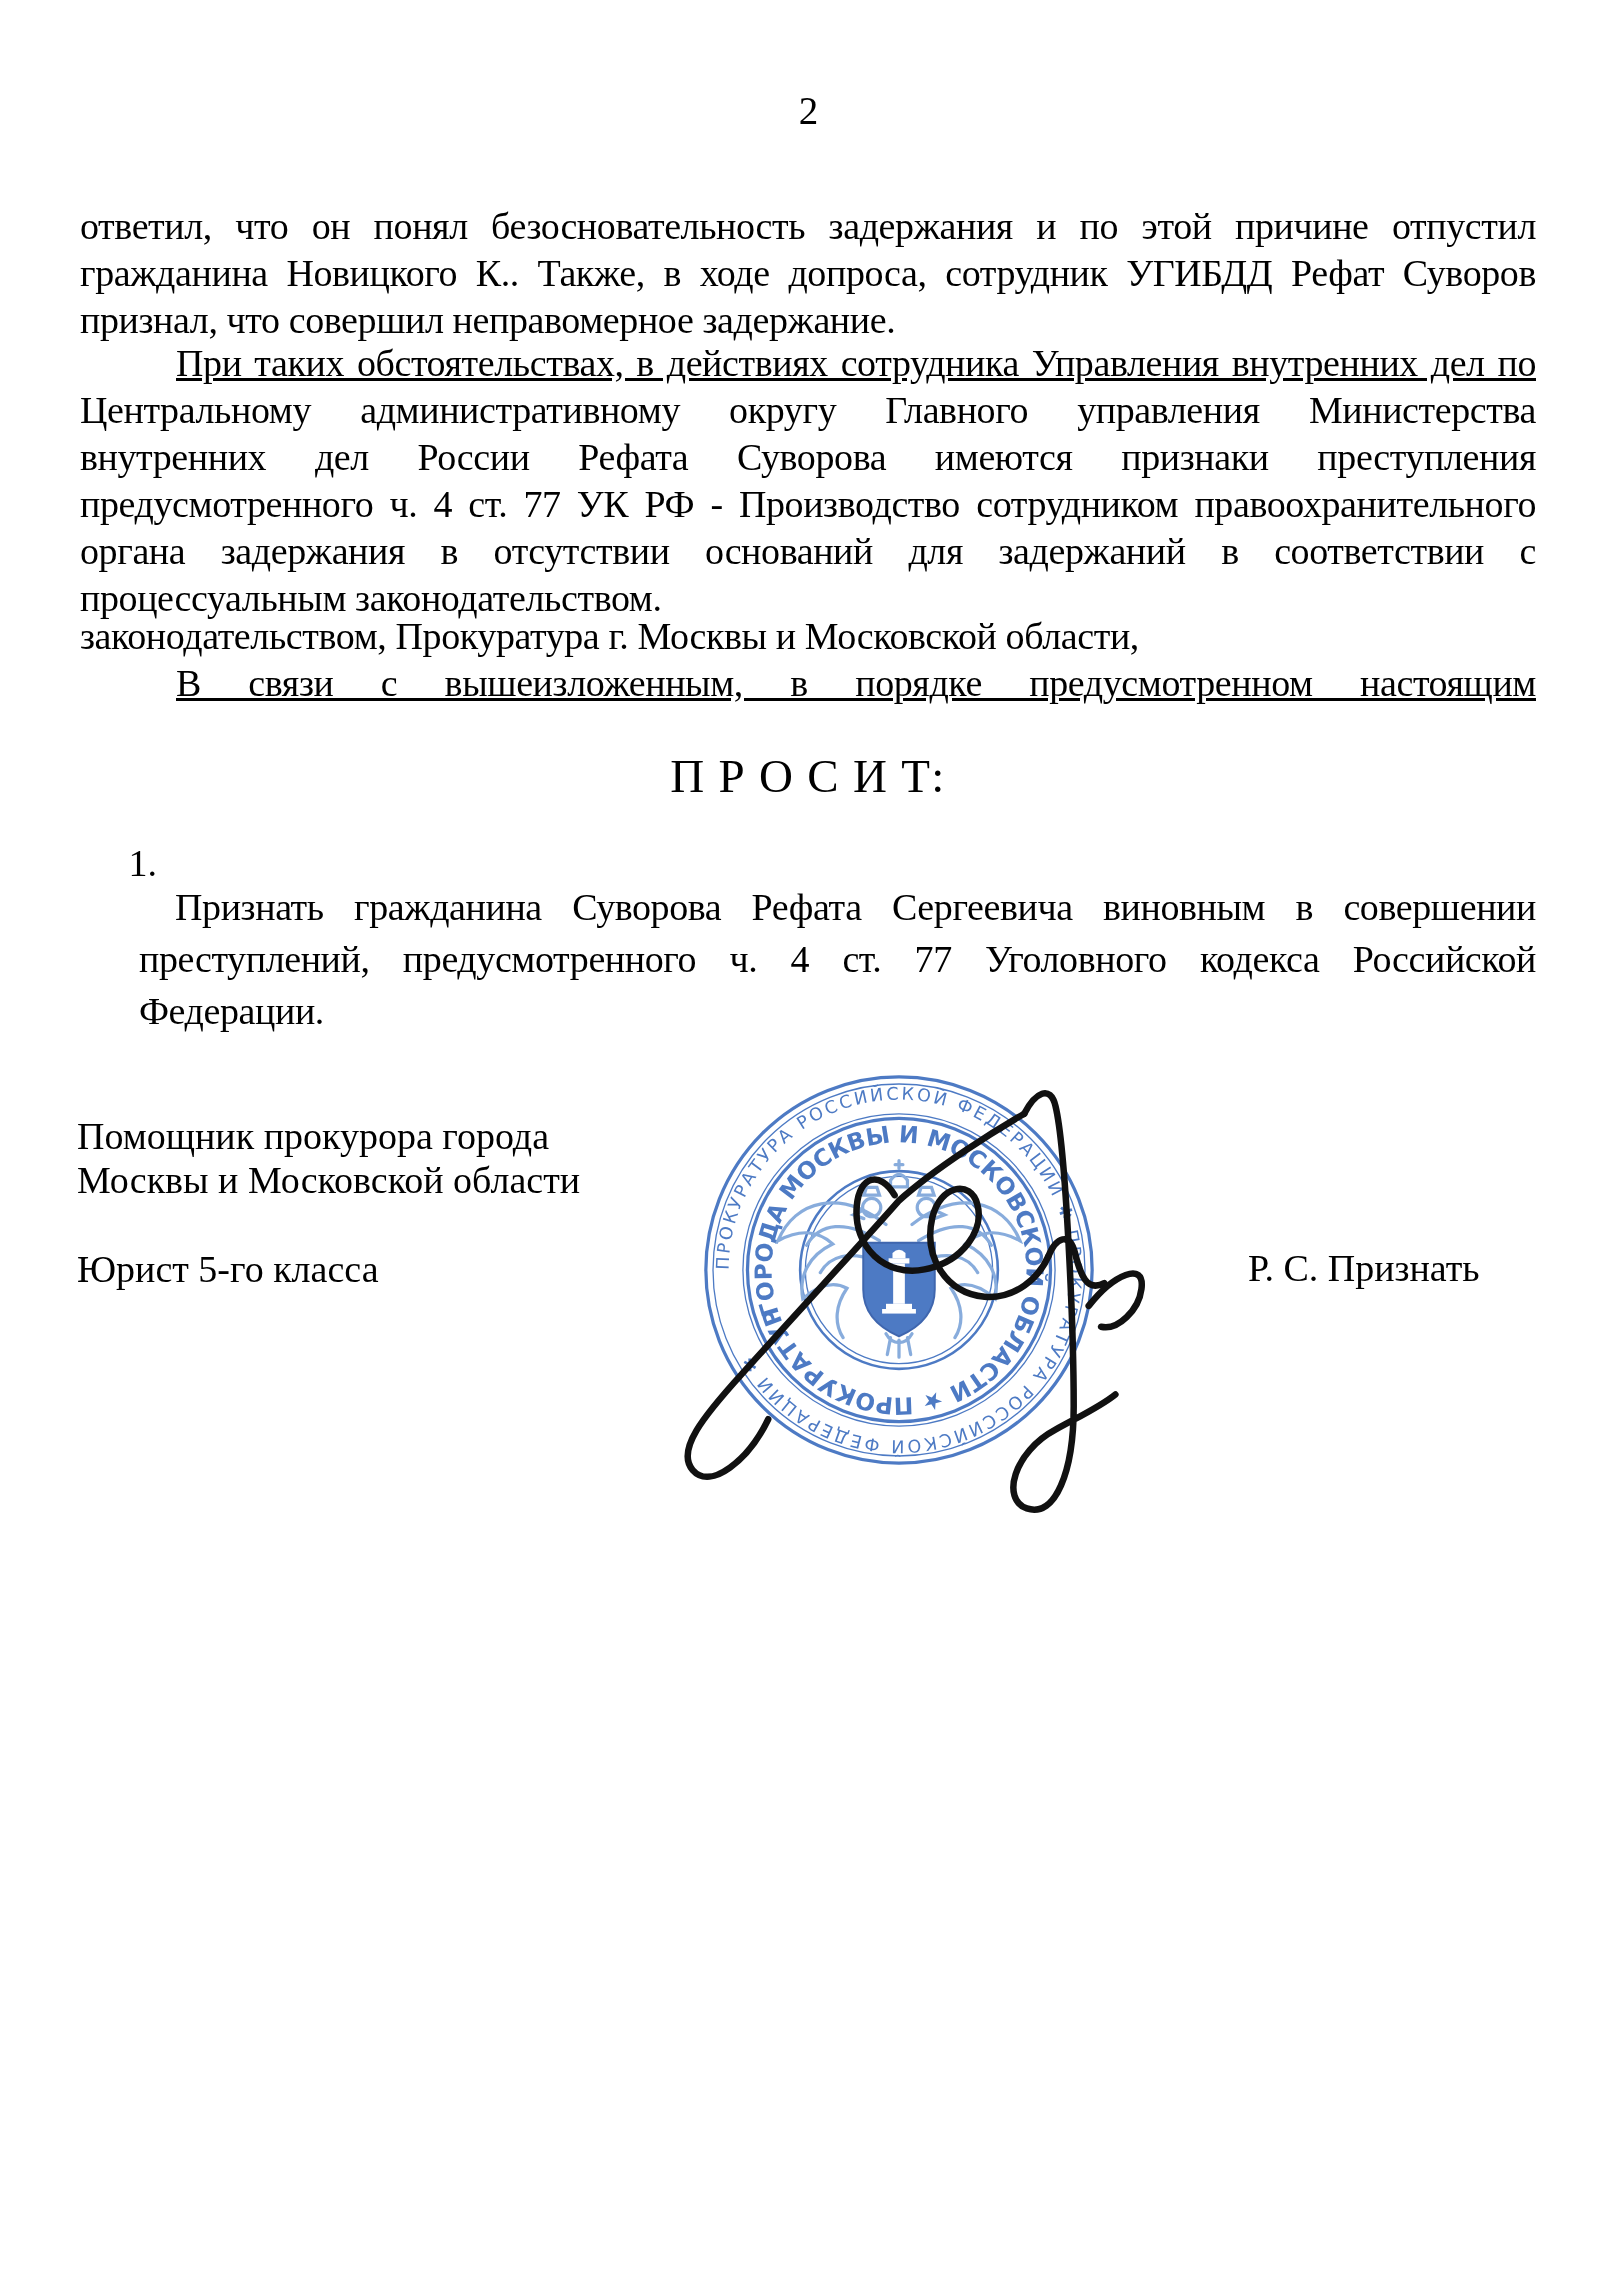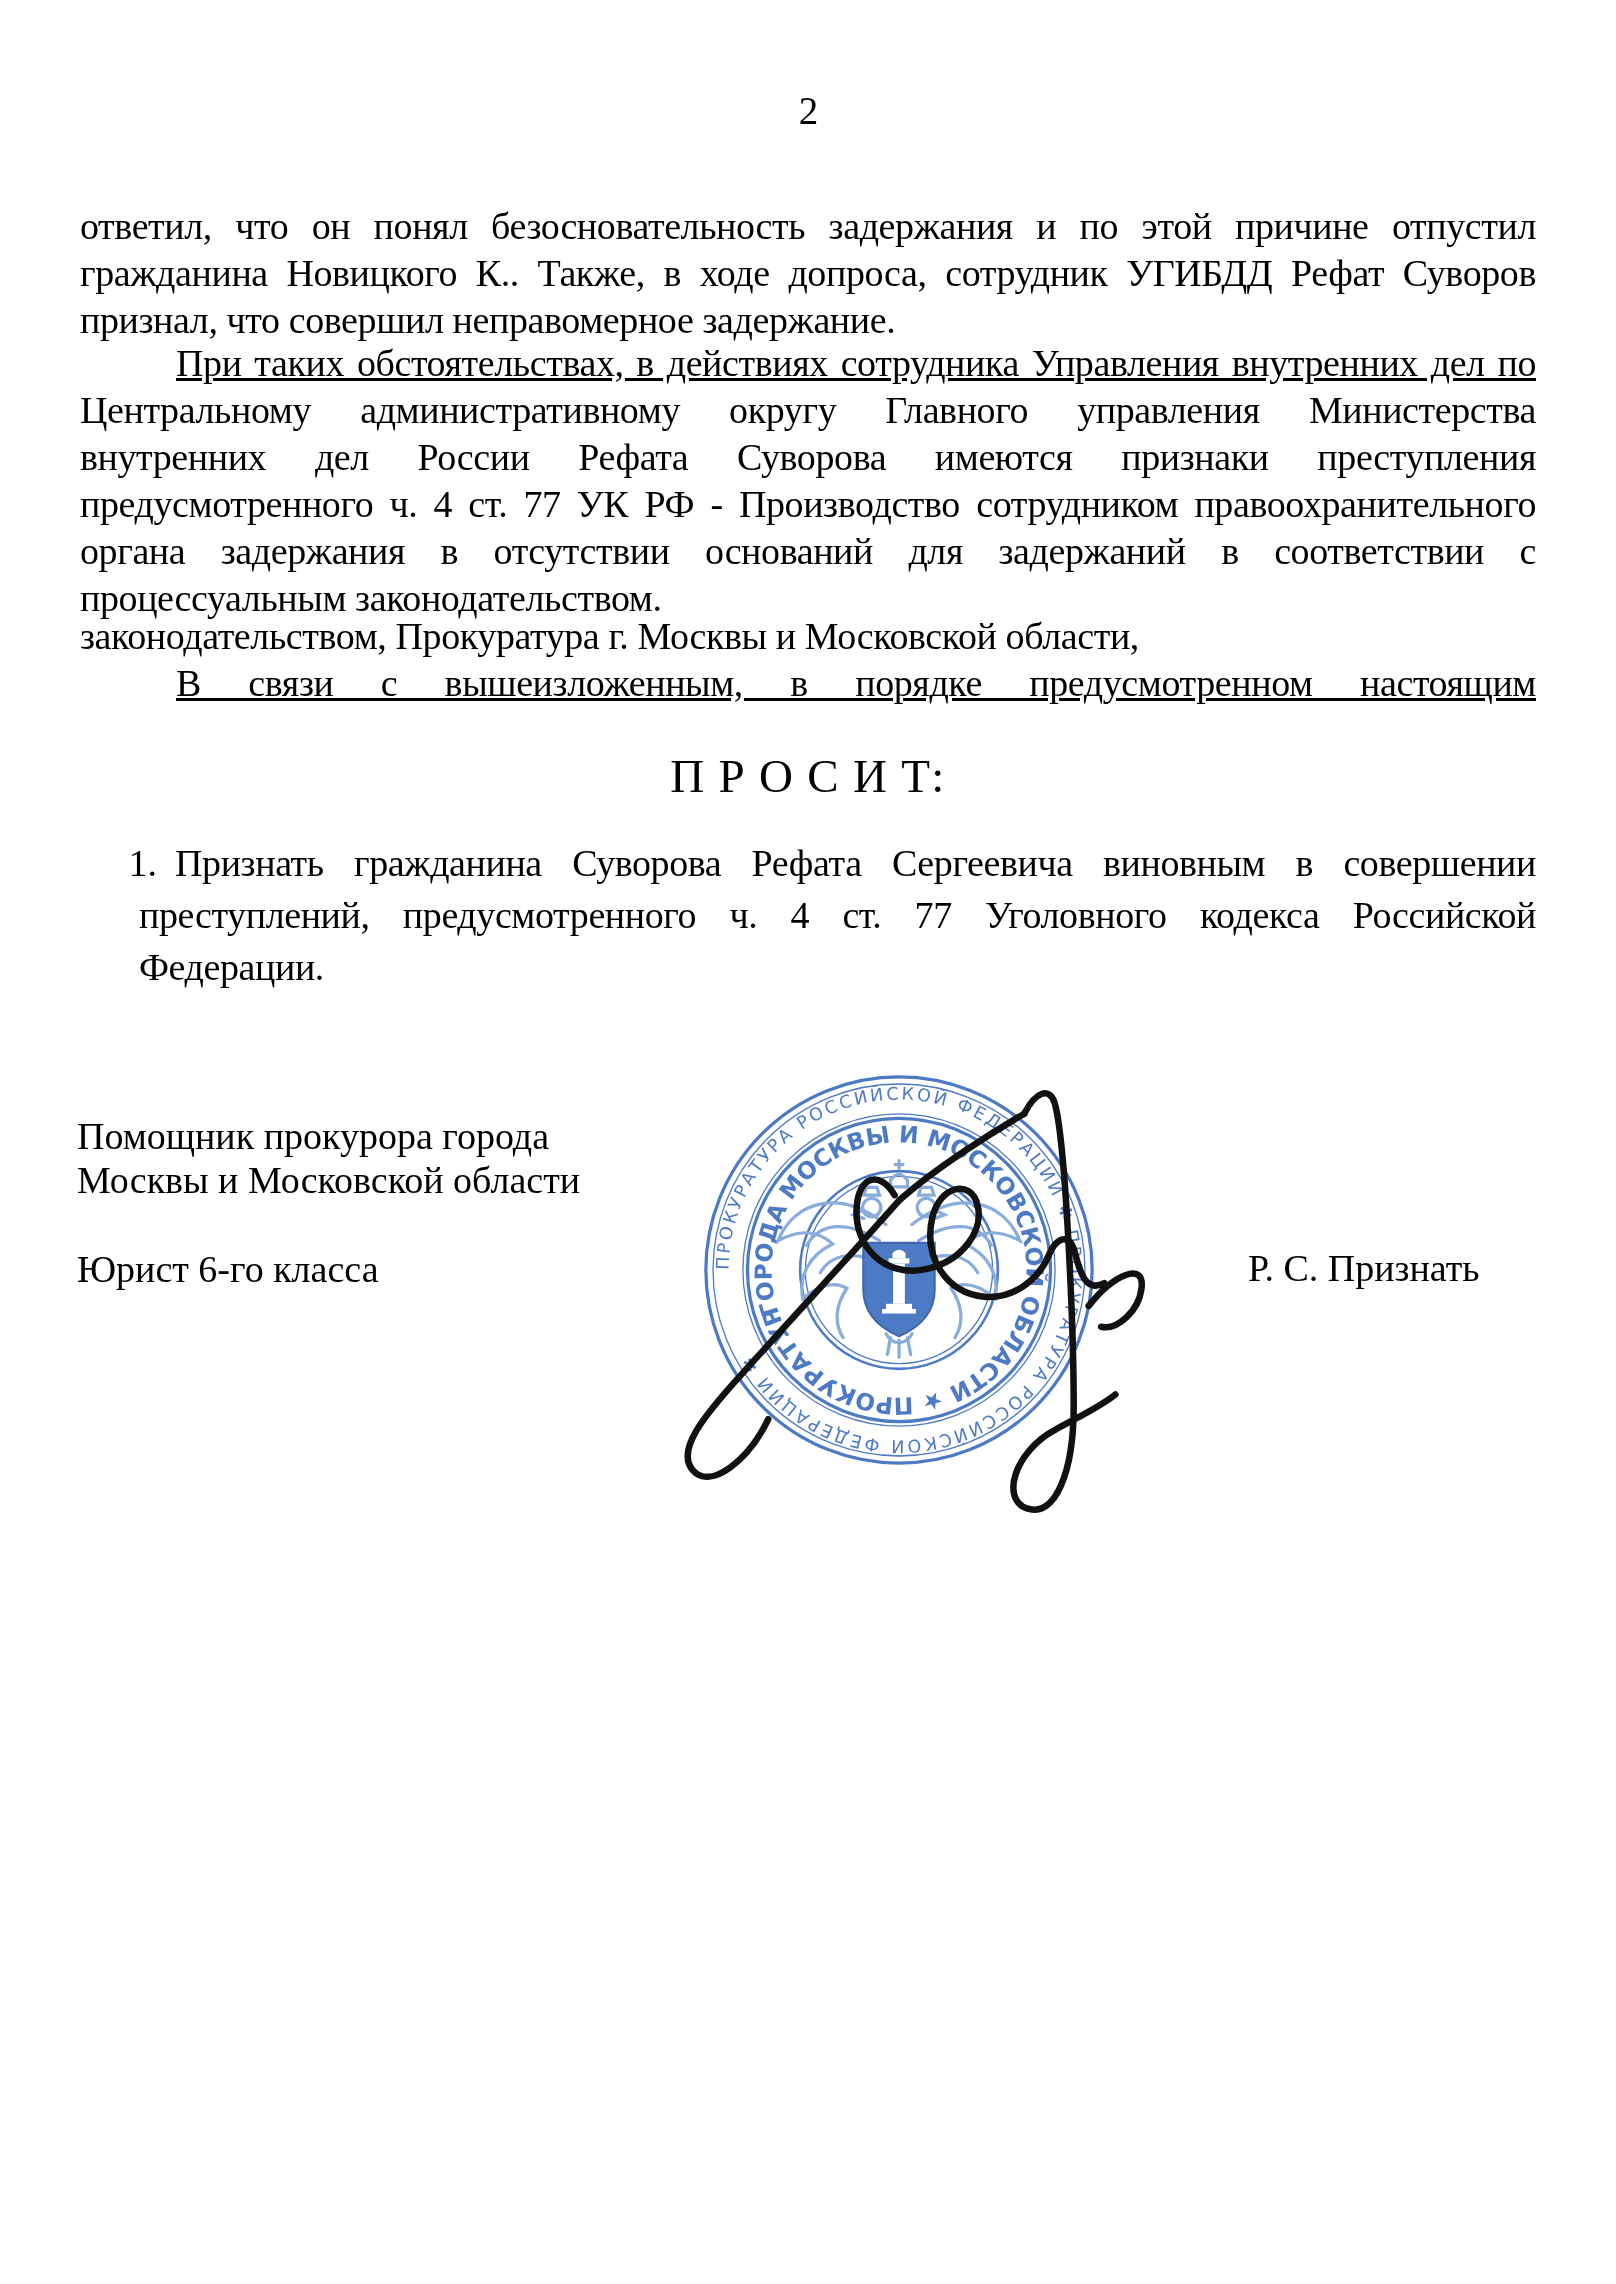--- a/index.html
+++ b/index.html
@@ -24,21 +24,21 @@
   }
   .line.last{ text-align:left; text-align-last:left; }
   .line.indent{ text-indent:96px;text-decoration:underline; }
   .heading{
     position:absolute; top:750px; left:80px; width:1456px;
     text-align:center; font-weight:normal; font-size:47px; line-height:52px;
     letter-spacing:1.3px; white-space:pre;
   }
   .list{ position:absolute; left:139px; width:1397px; top:837px; }
   .list .line{ font-size:38px; line-height:52px; }
-  .list .first{ text-indent:36px; }
+  .list .first{ text-indent:36px;margin-top:44px; }
   .list-marker{
     position:absolute; left:-10.4px; top:0;
     font-size:38px; line-height:52px;
   }
   .sigline{ position:absolute; left:77px; font-size:38px; line-height:47px; }
   .signame{ position:absolute; left:1248px; top:1245px; font-size:38px; line-height:47px; }
   .seal{ position:absolute; left:700px; top:1071px; width:398px; height:398px; opacity:0.92; }
   .seal text{ font-family:"DejaVu Sans","Liberation Sans",sans-serif; fill:#3e6fbf; }
   .autograph{ position:absolute; left:651px; top:1061px; width:495px; height:495px; }
 </style>
@@ -73,21 +73,21 @@
 
   <div class="list">
     <div class="list-marker">1.</div>
     <div class="line first">Признать гражданина Суворова Рефата Сергеевича виновным в совершении</div>
     <div class="line">преступлений, предусмотренного ч. 4 ст. 77 Уголовного кодекса Российской</div>
     <div class="line last">Федерации.</div>
   </div>
 
   <div class="sigline" style="top:1113px">Помощник прокурора города</div>
   <div class="sigline" style="top:1157px">Москвы и Московской области</div>
-  <div class="sigline" style="top:1246px">Юрист 6-го класса</div>
+  <div class="sigline" style="top:1246px">Юрист 5-го класса</div>
   <div class="signame">Р. С. Признать</div>
 
   <svg class="seal" viewBox="0 0 612 612">
     <g fill="none" stroke="#3e6fbf">
       <circle cx="306" cy="306" r="297" stroke-width="5"></circle>
       <circle cx="306" cy="306" r="286" stroke-width="2"></circle>
       <circle cx="306" cy="306" r="240" stroke-width="2"></circle>
       <circle cx="306" cy="306" r="233" stroke-width="5"></circle>
       <circle cx="306" cy="306" r="152" stroke-width="4"></circle>
       <circle cx="306" cy="306" r="144" stroke-width="2"></circle>

